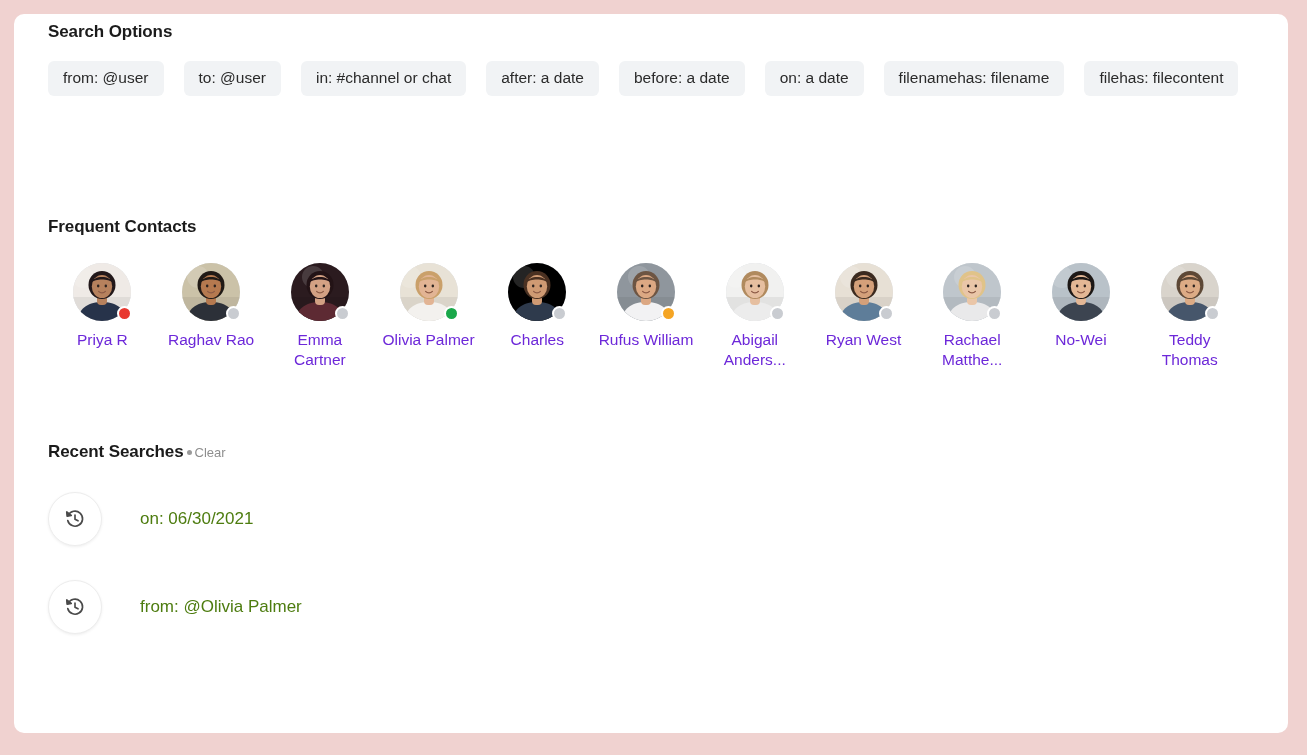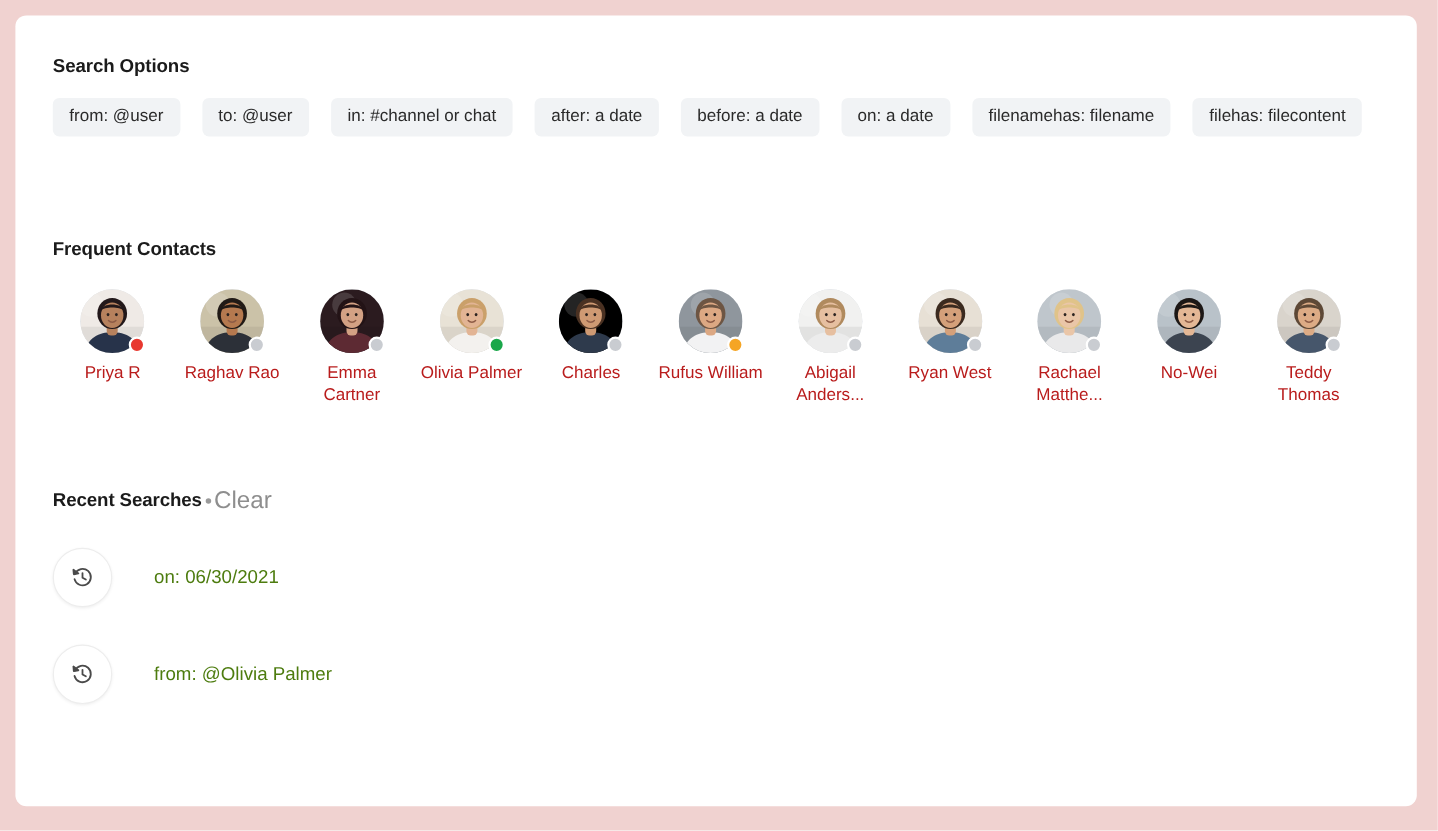--- a/index.html
+++ b/index.html
@@ -31,21 +31,21 @@
     font-size: 17px;
     font-weight: bold;
     color: #1b1b1b;
     letter-spacing: -0.1px;
   }
 
   
   #search-options-section {
     position: absolute;
     left: 20px;
-    top: 36px;
+    top: 8px;
     right: 20px;
   }
 
   #search-options-title { margin-left: 14px; }
 
   #chips {
     display: flex;
     flex-wrap: wrap;
     gap: 9px 20px;
     margin-top: 19px;
@@ -113,21 +113,21 @@
     width: 15px;
     height: 15px;
     border-radius: 50%;
     border: 2.5px solid #ffffff;
     background: #c9ccd1;
   }
 
   .contact-name {
     margin-top: 9px;
     font-size: 15.5px;
-    color: #b91c1c;
+    color: #6d28d9;
     text-align: center;
     line-height: 1.28;
     width: 96px;
     word-break: break-word;
   }
 
   
   #recent-searches-section {
     position: absolute;
     left: 34px;
@@ -144,21 +144,21 @@
   #recent-dot {
     width: 5px;
     height: 5px;
     border-radius: 50%;
     background: #9a9a9a;
     display: inline-block;
     margin: 0 1px;
   }
 
   #clear-button {
-    font-size: 22px;
+    font-size: 13px;
     color: #8e8e8e;
     cursor: pointer;
     user-select: none;
   }
 
   #recent-list { margin-top: 27px; }
 
   .recent-item {
     display: flex;
     align-items: center;

